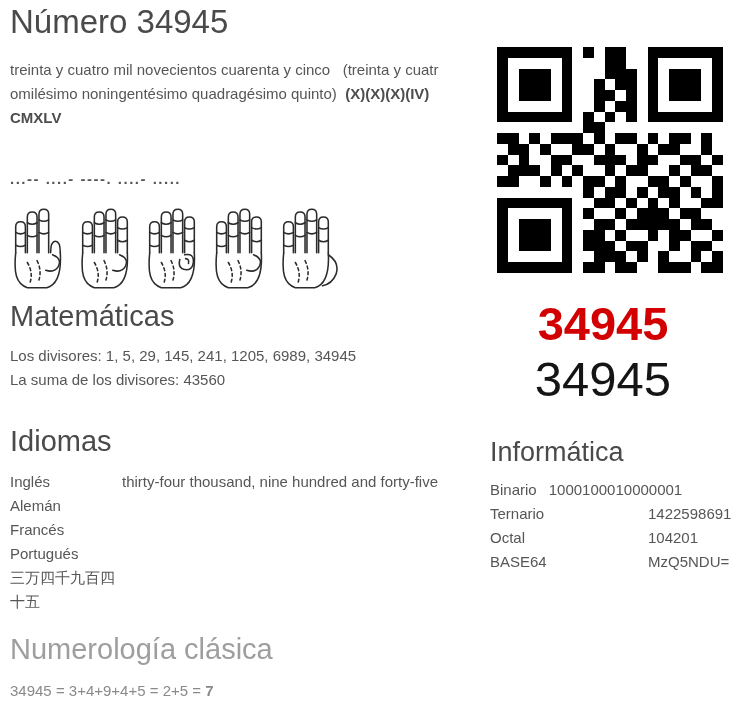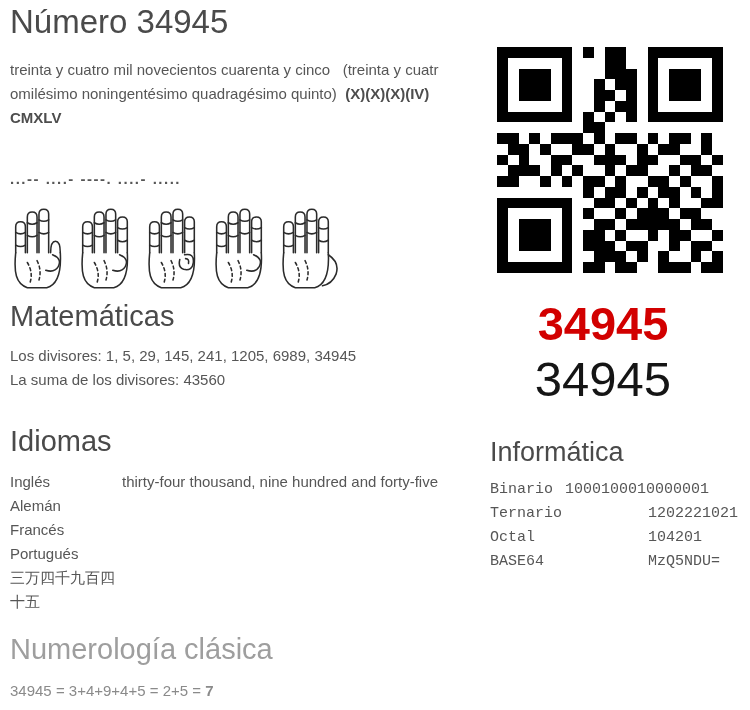--- a/index.html
+++ b/index.html
@@ -11,21 +11,21 @@
   .info-h{font-size:27px;line-height:32px;}
   .desc{margin:0;font-size:15px;line-height:24px;width:472px;white-space:pre-wrap;color:#565656;}
   .desc b{font-weight:700;color:#4d4d4d;}
   .morse{font-size:15px;font-weight:700;letter-spacing:1.5px;color:#565656;}
   .hands{display:flex;gap:3px;}
   .mline{font-size:15px;line-height:24px;color:#565656;}
   .mline b{font-weight:700;color:#4d4d4d;}
   .gap42{display:inline-block;width:42px;}
   .lang-row{display:grid;grid-template-columns:112px 1fr;align-items:center;
             font-size:15px;line-height:24px;width:462px;}
-  .info-row{display:flex;font-size:15px;line-height:24px;width:258px;font-family:Liberation Mono, monospace;}
+  .info-row{display:flex;font-size:15px;line-height:24px;width:258px;}
   .info-row .lbl{width:158px;flex:none;}
   .info-row.inline .lbl{width:auto;margin-right:12px;}
   .qr{display:grid;width:226px;height:226px;background:#fff;
       grid-template-columns:repeat(21,1fr);grid-template-rows:repeat(21,1fr);}
   .qr .b{background:#000;}
   .bignum{width:246px;text-align:center;line-height:1;}
   .red{font-size:47px;font-weight:700;}
   .blk{font-size:49px;font-weight:400;color:#151515;}
   .numer h2{color:#9e9e9e;}
   .numer .mline{color:#8a8a8a;}
@@ -620,21 +620,21 @@
 
   <section class="abs" style="left:490px;top:436px">
     <h2 class="info-h">Informática</h2>
     <div id="infoRows" style="margin-top:10px">
         <div class="info-row inline">
           <span class="lbl">Binario</span>
           <span>1000100010000001</span>
         </div>
         <div class="info-row">
           <span class="lbl">Ternario</span>
-          <span>1202221021</span>
+          <span>1422598691</span>
         </div>
         <div class="info-row">
           <span class="lbl">Octal</span>
           <span>104201</span>
         </div>
         <div class="info-row">
           <span class="lbl">BASE64</span>
           <span>MzQ5NDU=</span>
         </div>
       </div>

